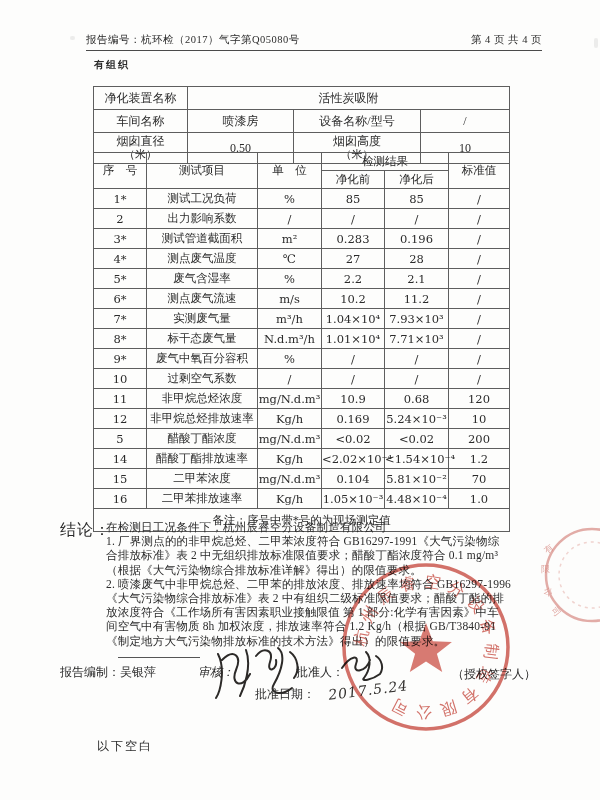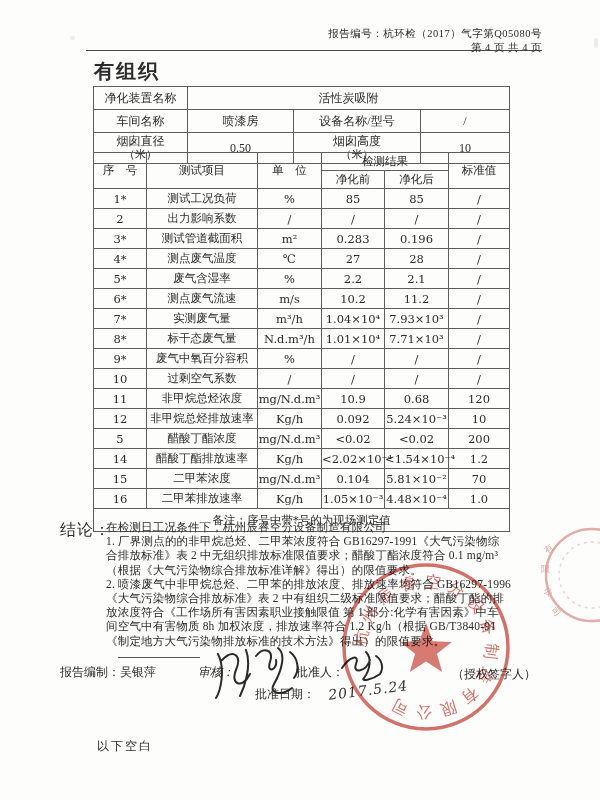--- a/index.html
+++ b/index.html
@@ -7,22 +7,22 @@
     width:600px;height:800px;position:relative;overflow:hidden;
     background:#fdfdfc;color:#2b2b2b;
     font-family:"Liberation Serif","DejaVu Serif",serif;
   }
   .abs{position:absolute;}
   
   .scan-smudge{position:absolute;background:#d8d8d8;opacity:.45;border-radius:2px;}
 
   
   .hdr{top:27px;left:86px;width:456px;height:20px;font-size:10.5px;letter-spacing:.5px;
-       border-bottom:1px solid #4a4a4a;display:flex;justify-content:space-between;align-items:flex-end;padding-bottom:3px;flex-direction:column;}
-  .section-title{top:58px;left:94px;font-size:20px;font-weight:bold;letter-spacing:2px;}
+       border-bottom:1px solid #4a4a4a;display:flex;justify-content:space-between;align-items:flex-end;padding-bottom:3px;}
+  .section-title{top:58px;left:94px;font-size:10px;font-weight:bold;letter-spacing:2px;}
 
   
   table{border-collapse:collapse;table-layout:fixed;border-radius:20px;}
   td,th{border:1px solid #5e5e5e;text-align:center;vertical-align:middle;padding:0;font-weight:normal;}
   .info-table{top:86px;left:93px;width:416px;font-size:12px;}
   .info-table td{height:22px;}
   .info-table .tall td{height:30px;line-height:13px;}
   .results-table{top:152px;left:93px;width:416px;font-size:11.5px;font-family:"DejaVu Serif","Liberation Serif",serif;}
   .results-table thead td{height:17px;}
   .results-table tbody td{height:19px;}
@@ -196,21 +196,21 @@
     <td>非甲烷总烃浓度</td>
     <td>mg/N.d.m³</td>
     <td>10.9</td>
     <td>0.68</td>
     <td>120</td>
   </tr>
       <tr>
     <td>12</td>
     <td>非甲烷总烃排放速率</td>
     <td>Kg/h</td>
-    <td>0.092</td>
+    <td>0.169</td>
     <td>5.24×10⁻³</td>
     <td>10</td>
   </tr>
       <tr>
     <td>5</td>
     <td>醋酸丁酯浓度</td>
     <td>mg/N.d.m³</td>
     <td>&lt;0.02</td>
     <td>&lt;0.02</td>
     <td>200</td>

